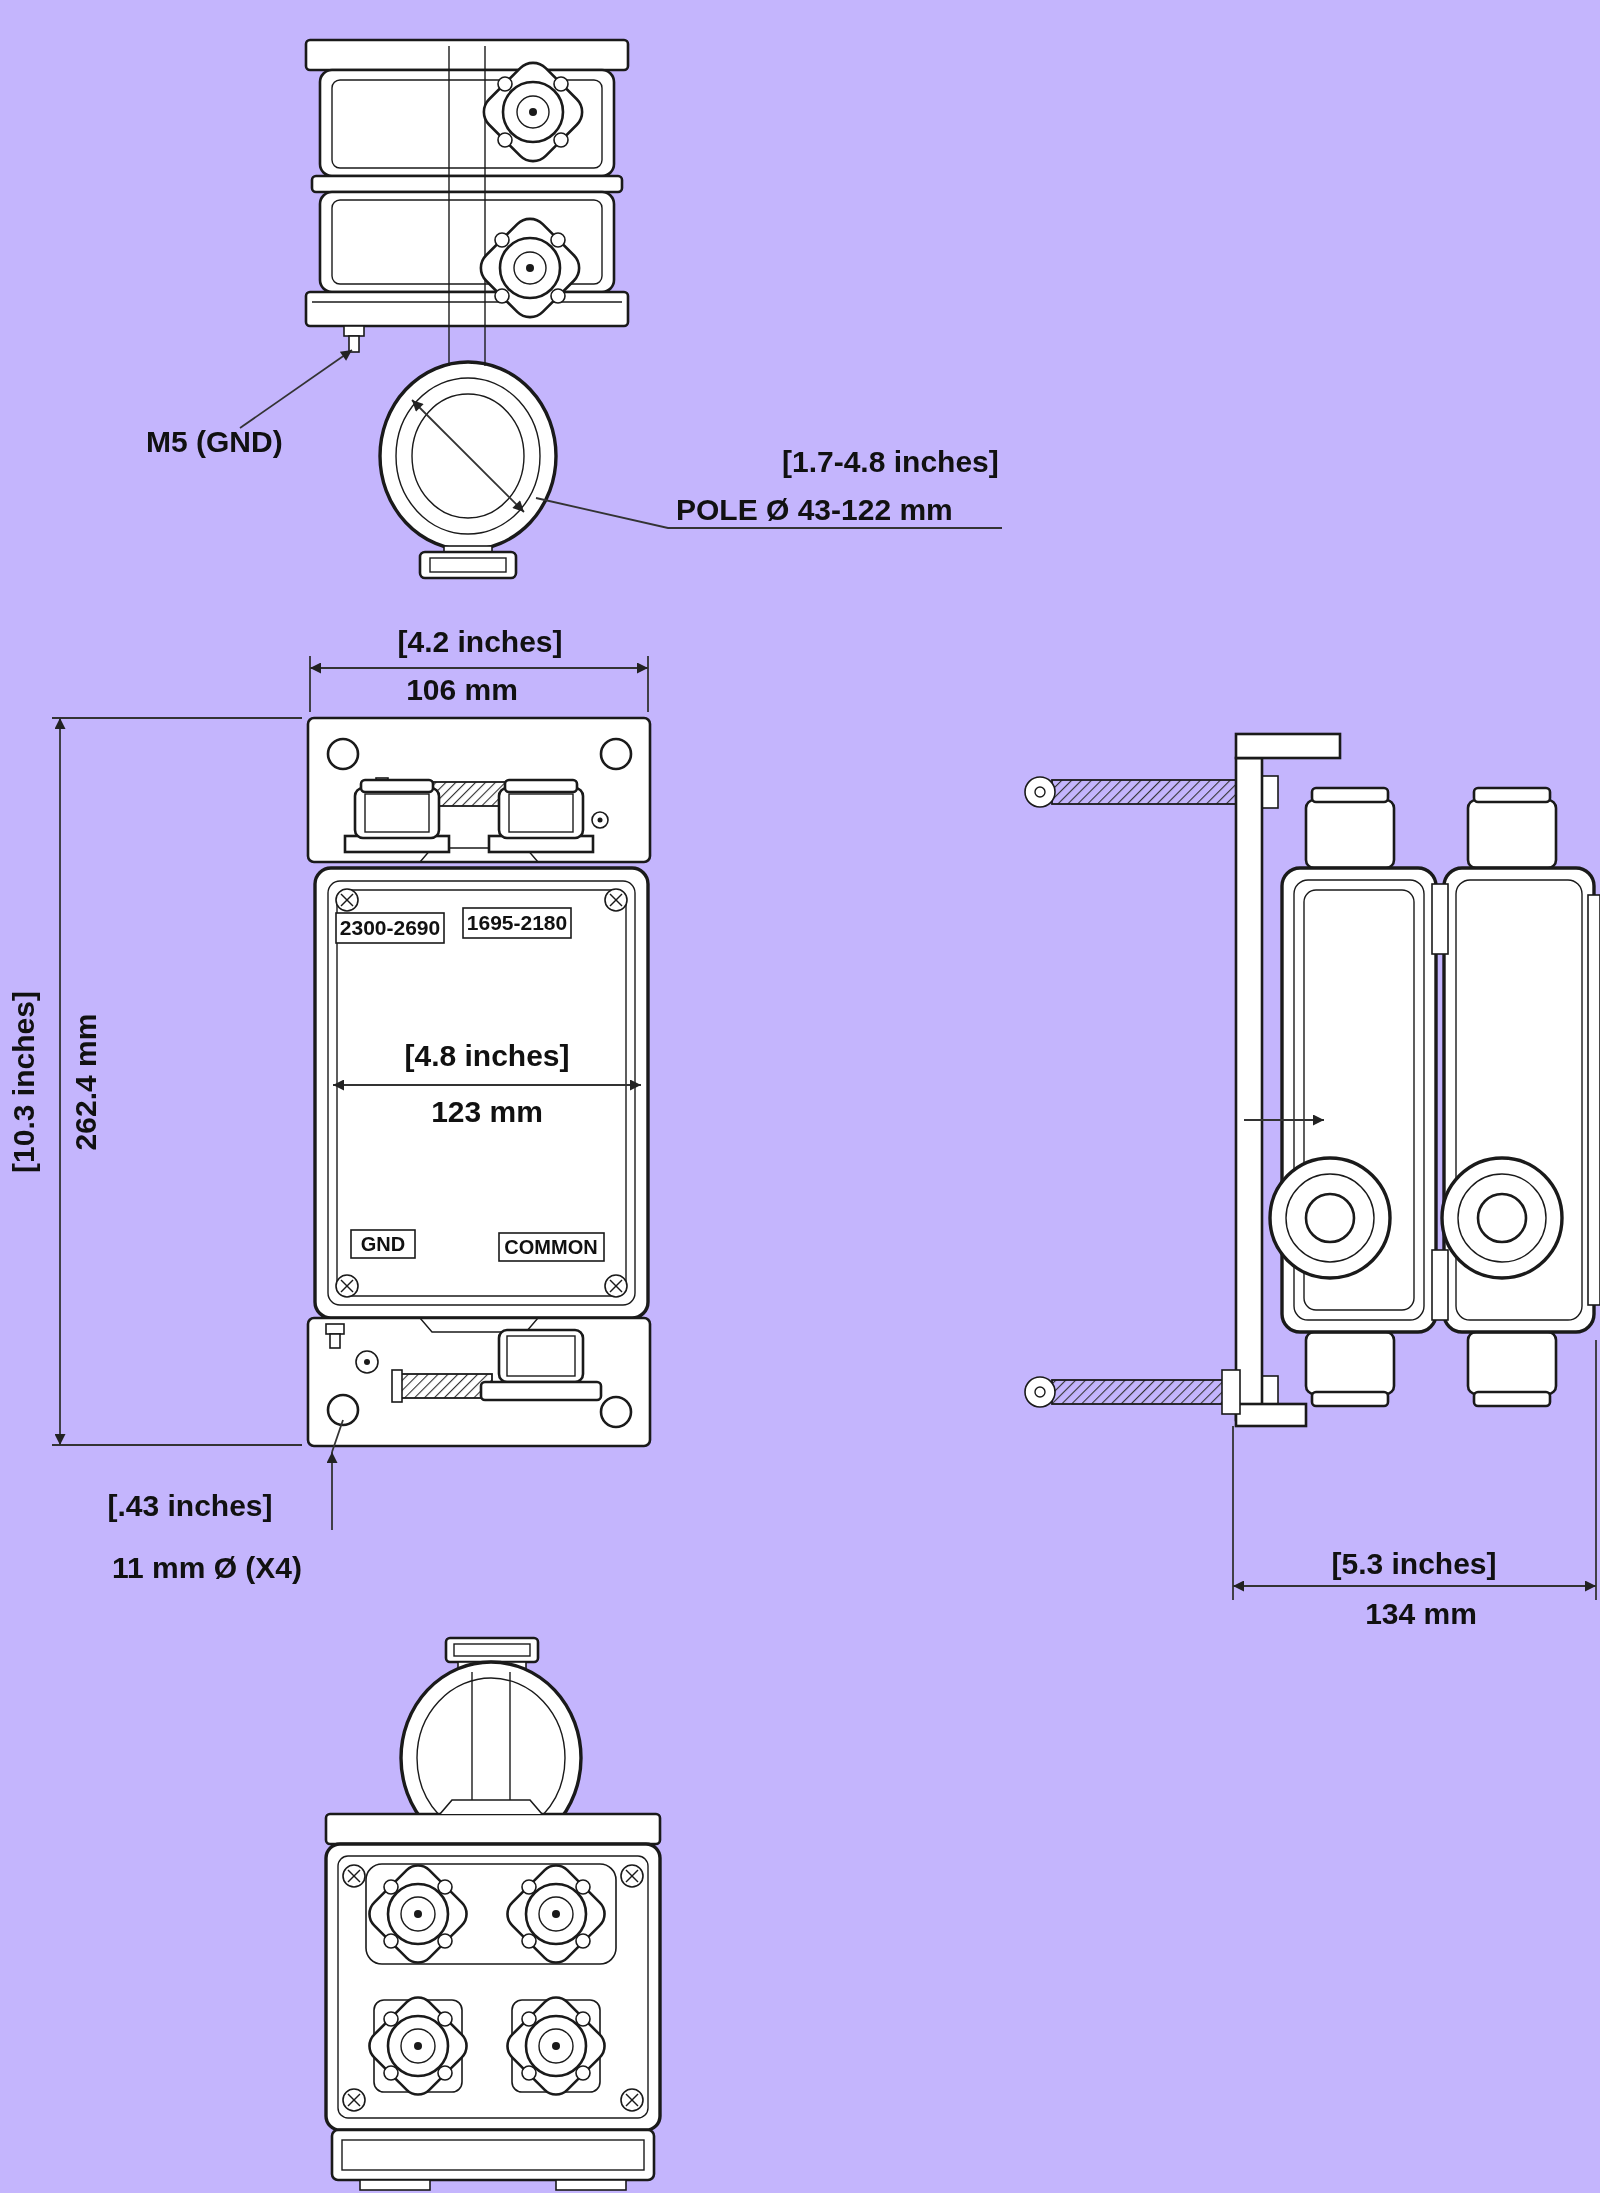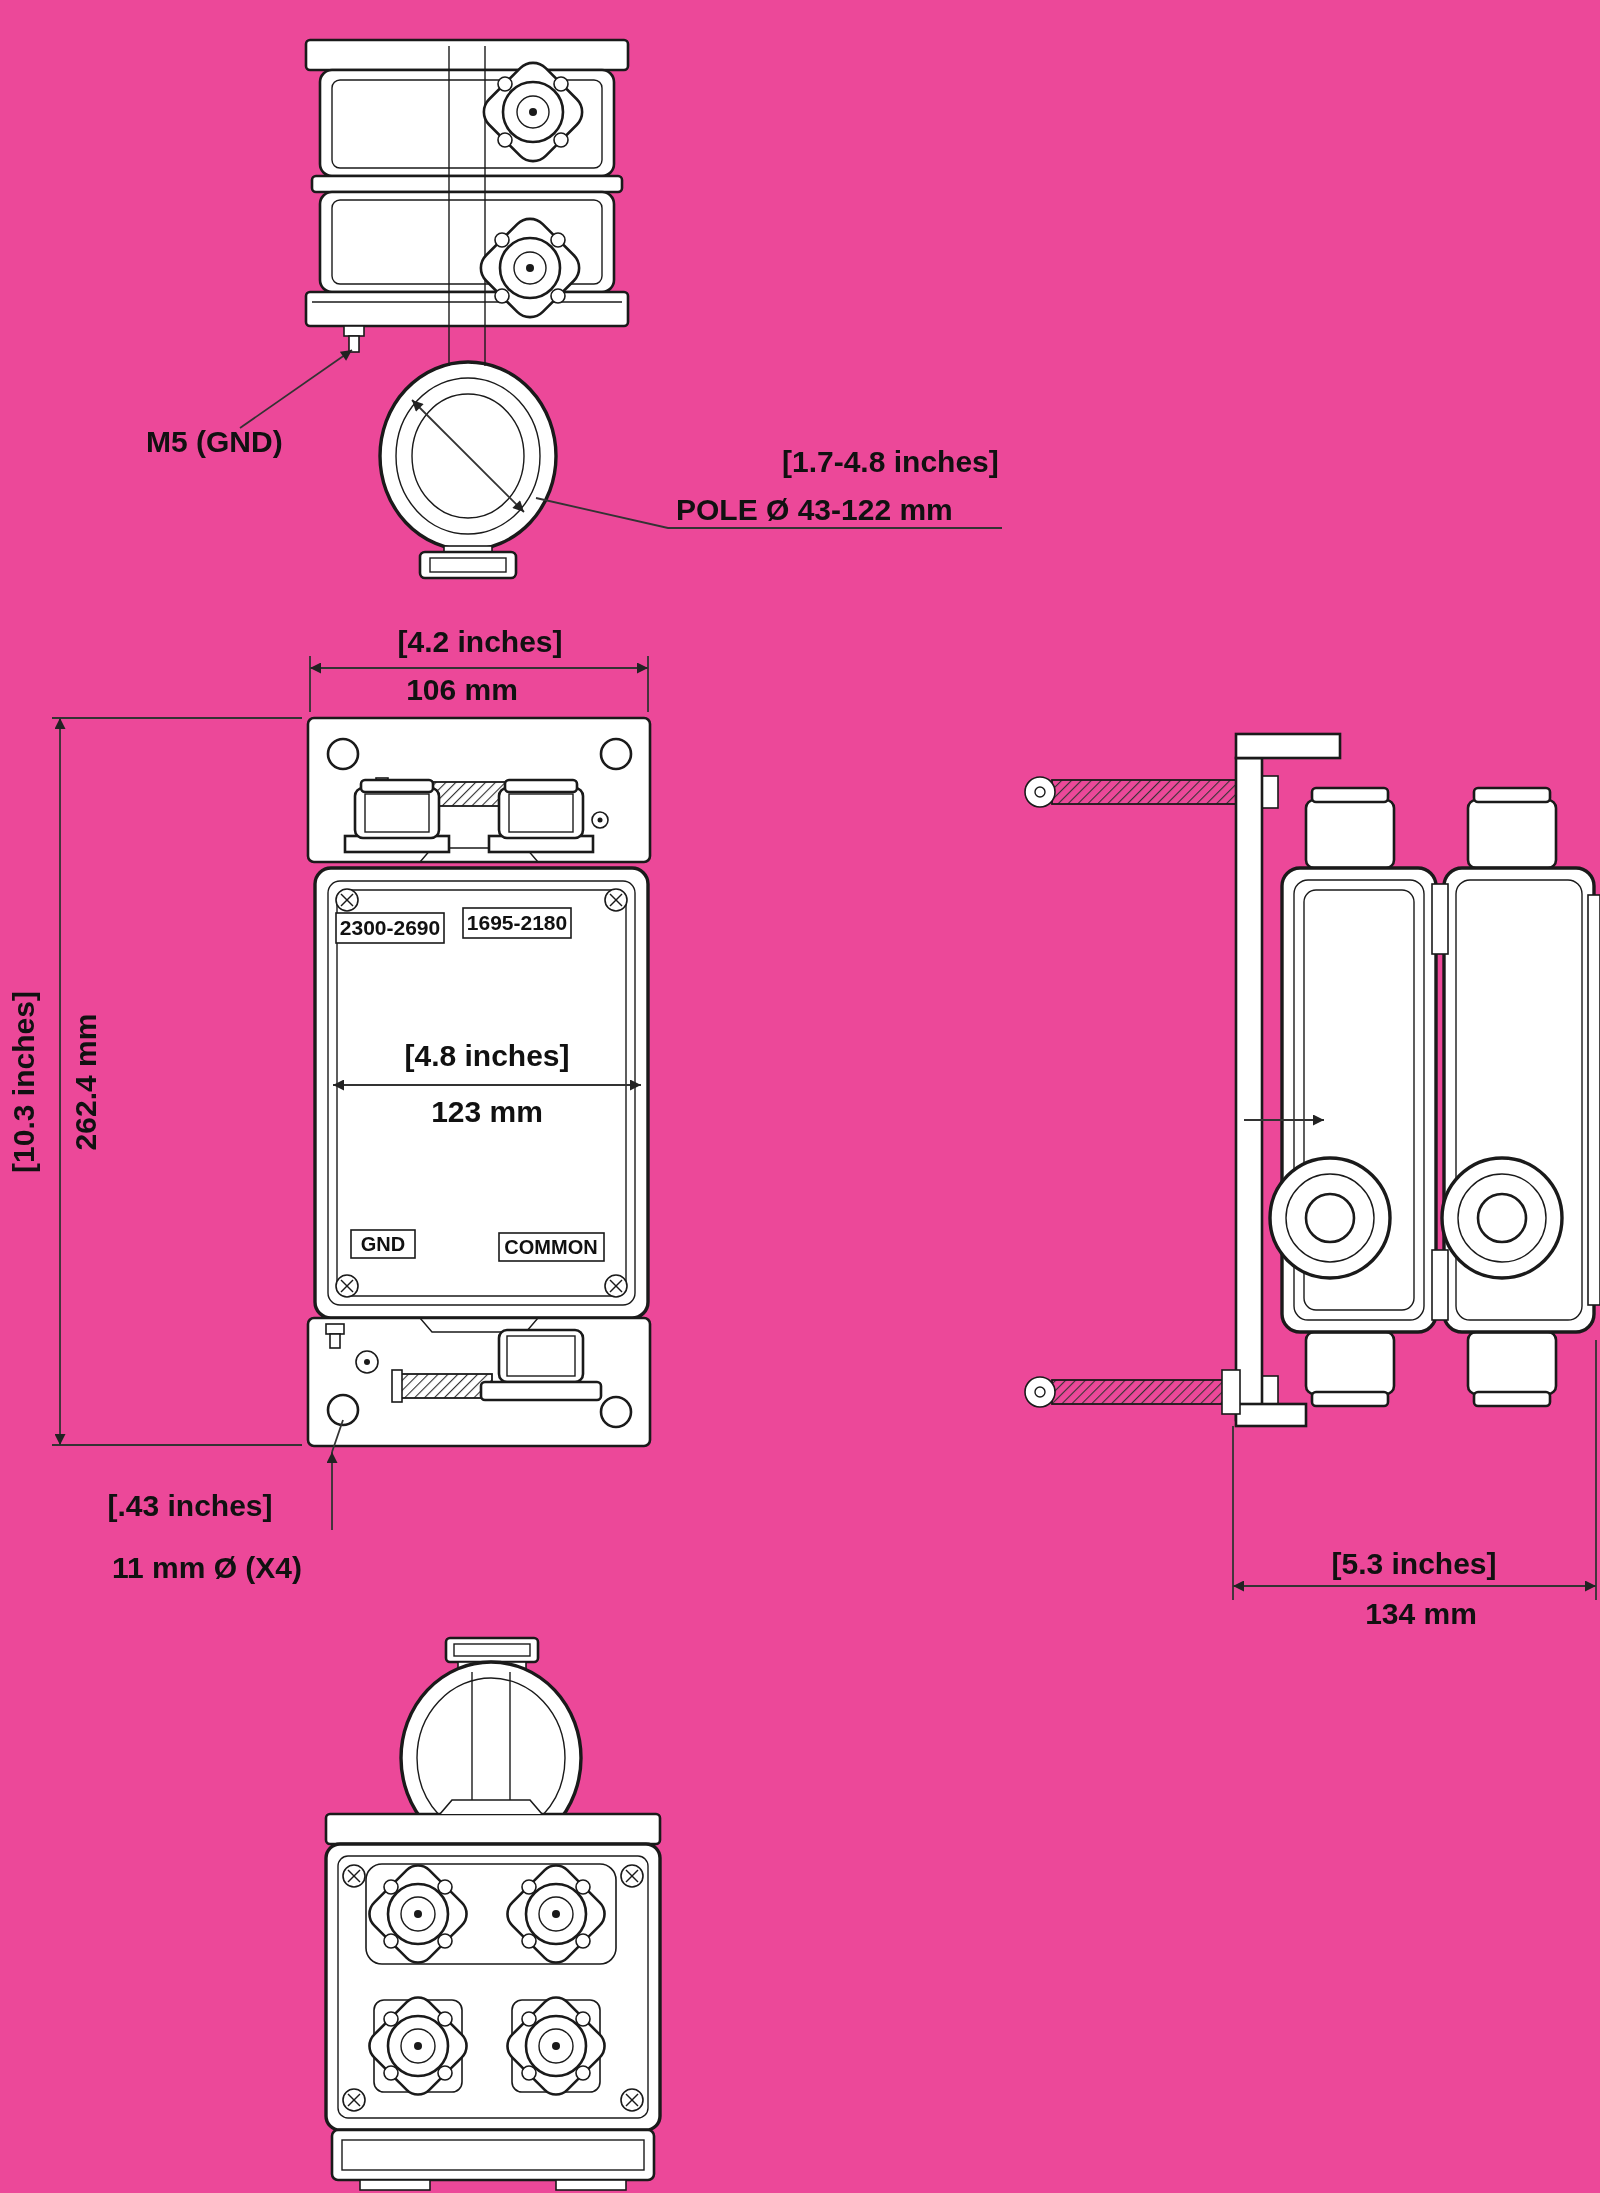--- a/index.html
+++ b/index.html
@@ -1,19 +1,19 @@
 <!DOCTYPE html>
 <html><head>
 <meta charset="utf-8">
 <style>
   html,body { margin:0; padding:0; background:#ffffff; }
   .canvas {
     position:relative;
     width:1600px; height:2193px;
-    background:#ec4899;
+    background:#c4b5fd;
     font-family:"Liberation Sans", sans-serif;
   }
   svg { position:absolute; left:0; top:0; }
 
   .outline  { fill:#ffffff; stroke:#1a1a1a; stroke-width:2.6; }
   .outline3 { fill:#ffffff; stroke:#1a1a1a; stroke-width:3.4; }
   .thin     { fill:none;    stroke:#1a1a1a; stroke-width:1.4; }
   .thinw    { fill:#ffffff; stroke:#1a1a1a; stroke-width:1.6; }
   .dim      { fill:none;    stroke:#333333; stroke-width:1.8; }
   .hatched  { fill:url(#hatch); stroke:#1a1a1a; stroke-width:1.8; }

